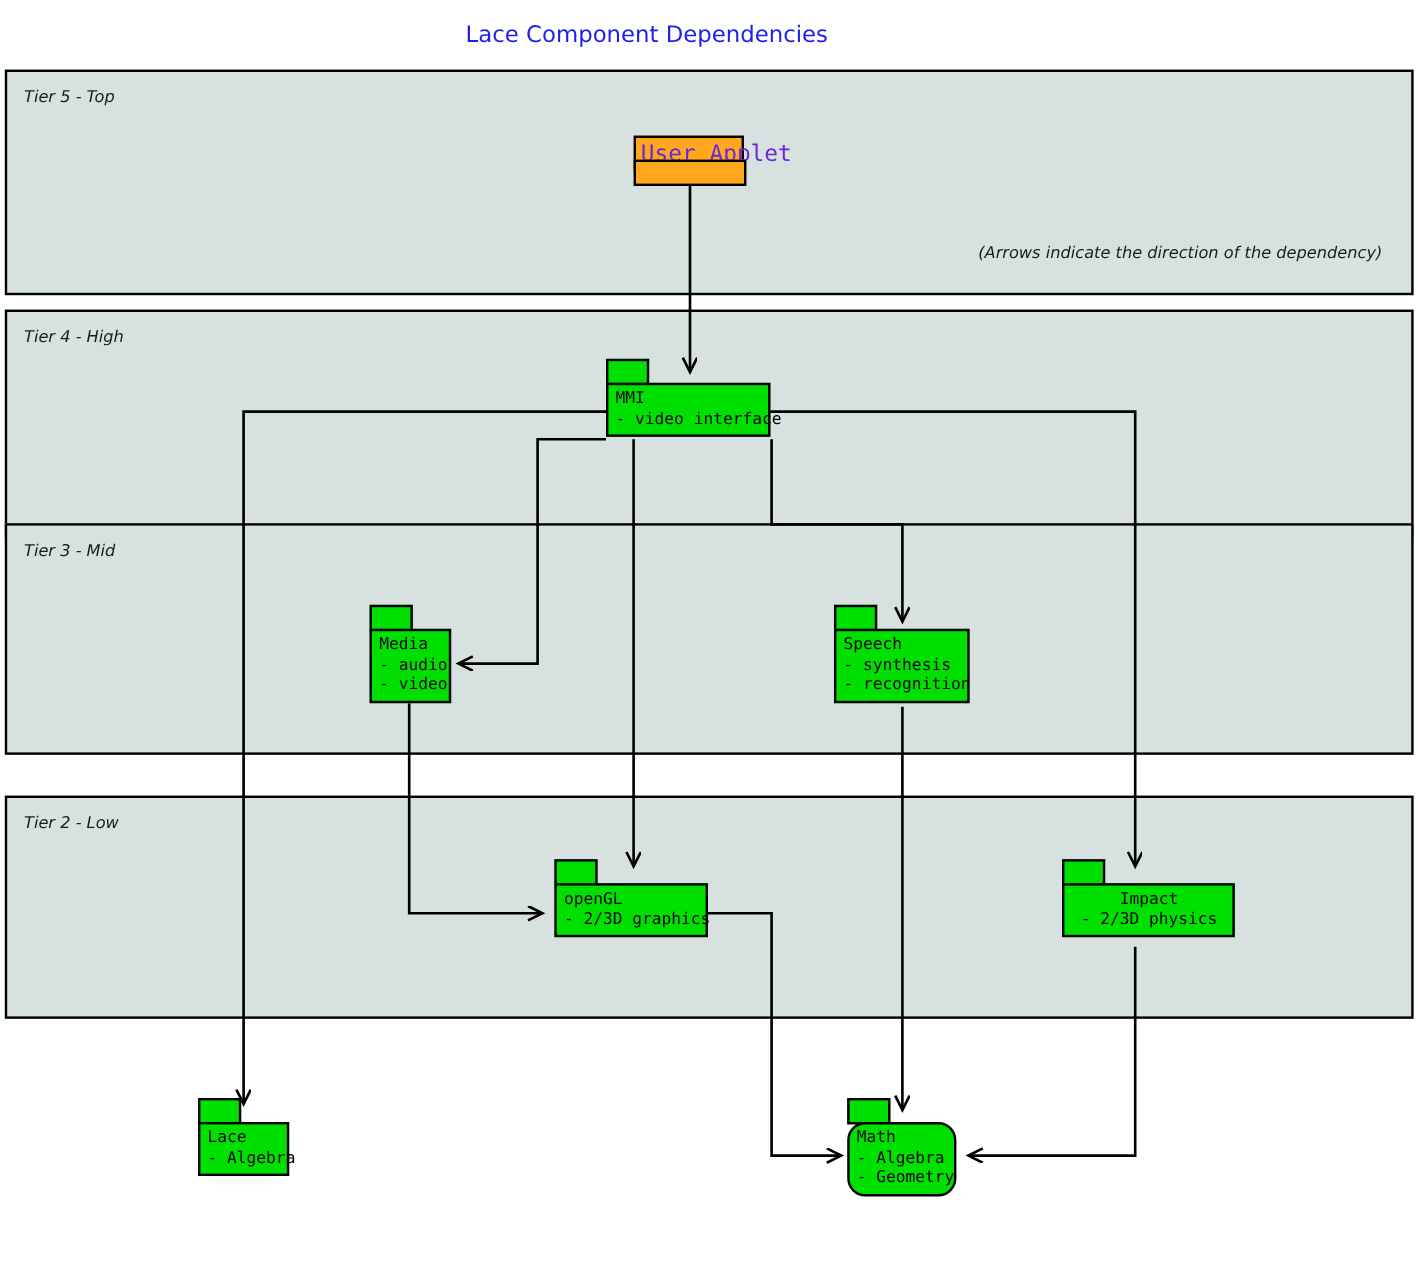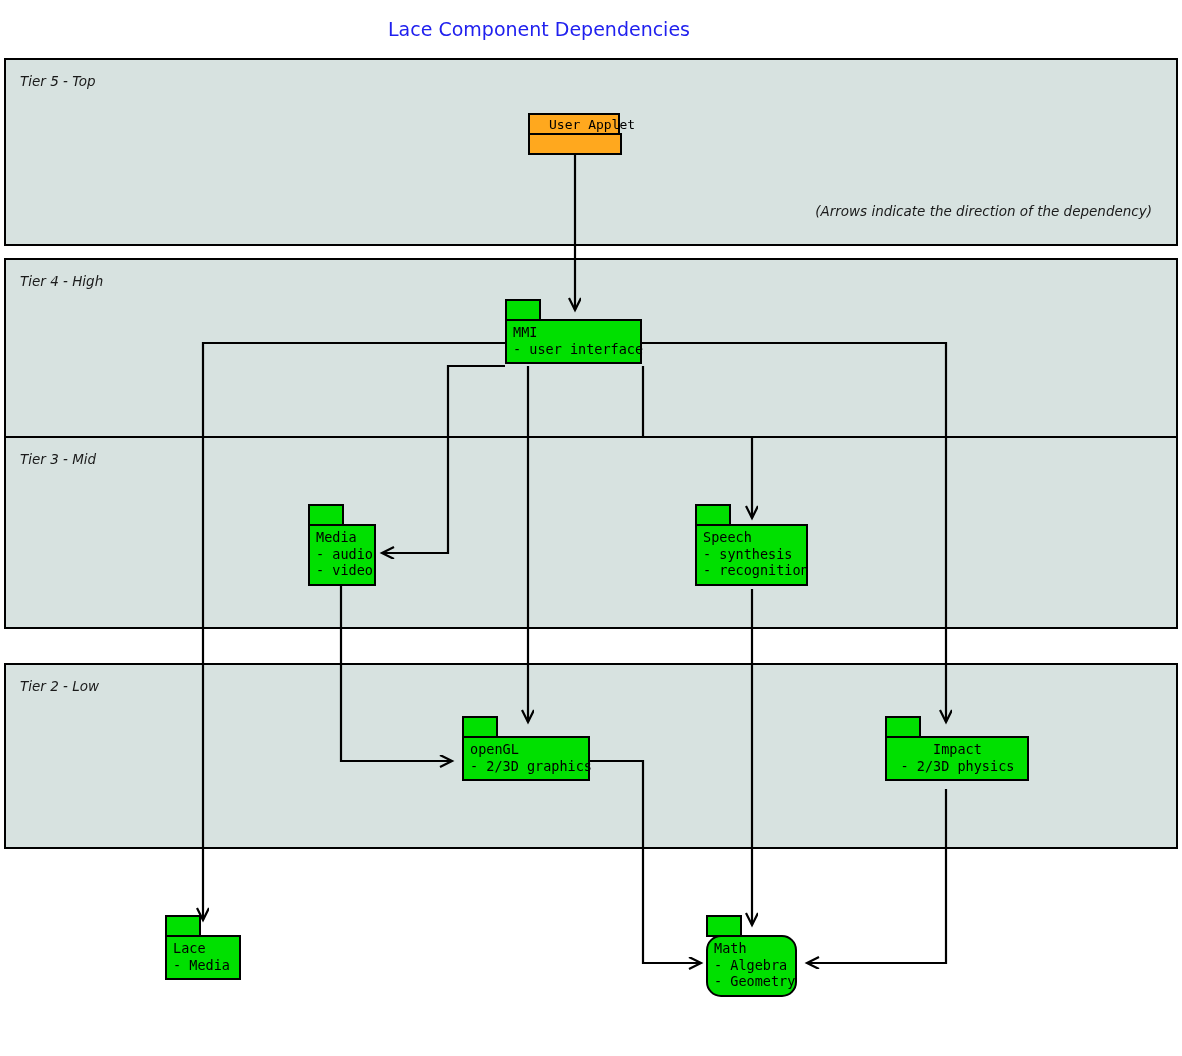--- a/index.html
+++ b/index.html
@@ -15,21 +15,21 @@
 
   svg.wires{position:absolute;left:0;top:0;width:1182px;height:1056px;pointer-events:none;}
 
   .pkg{position:absolute;}
   .pkg .tab{position:absolute;left:0;top:0;height:22px;border:2px solid #000;box-sizing:border-box;}
   .pkg .body{position:absolute;left:0;border:2px solid #000;box-sizing:border-box;
              font-family:"DejaVu Sans Mono","Liberation Mono",monospace;font-size:13.5px;color:#000;
              padding:3px 5px 4px 6px;line-height:16.5px;white-space:pre;}
   .green .tab,.green .body{background:#00e000;}
   .orange .tab,.orange .body{background:#ffa81e;}
-  .orange .tab{font-family:"DejaVu Sans Mono","Liberation Mono",monospace;font-size:13px;color:#000000;padding:2px 19px;height:auto;white-space:pre;}
+  .orange .tab{font-family:"DejaVu Sans Mono","Liberation Mono",monospace;font-size:19px;color:#6d28d9;padding:2px 4px;height:auto;white-space:pre;}
 </style>
 </head>
 <body>
 
 <div id="root">
 
   <div class="title">Lace Component Dependencies</div>
 
   <div class="tier" style="left:4px;top:58px;width:1174px;height:188px;">
     <div class="tier-label">Tier 5 - Top</div>
@@ -80,21 +80,21 @@
   </svg>
 
   <div class="pkg orange" style="left:528px;top:113px;">
     <div class="tab" style="width:92px;">User Applet</div>
     <div class="body" style="top:20px;width:94px;height:22px;"></div>
   </div>
 
   <div class="pkg green" style="left:505px;top:299px;">
     <div class="tab" style="width:36px;"></div>
     <div class="body" style="top:20px;width:137px;height:45px;"><span>MMI</span>
-<span>- user interface</span></div>
+<span>- video interface</span></div>
   </div>
 
   <div class="pkg green" style="left:308px;top:504px;">
     <div class="tab" style="width:36px;"></div>
     <div class="body" style="top:20px;width:68px;height:62px;"><span>Media</span>
 <span>- audio
 - video</span></div>
   </div>
 
   <div class="pkg green" style="left:695px;top:504px;">
@@ -112,21 +112,21 @@
 
   <div class="pkg green" style="left:885px;top:716px;">
     <div class="tab" style="width:36px;"></div>
     <div class="body" style="top:20px;width:144px;height:45px;text-align:center;"><span>Impact</span>
 <span>- 2/3D physics</span></div>
   </div>
 
   <div class="pkg green" style="left:165px;top:915px;">
     <div class="tab" style="width:36px;"></div>
     <div class="body" style="top:20px;width:76px;height:45px;"><span>Lace</span>
-<span>- Media</span></div>
+<span>- Algebra</span></div>
   </div>
 
   <div class="pkg green" style="left:706px;top:915px;">
     <div class="tab" style="width:36px;"></div>
     <div class="body" style="top:20px;width:91px;height:62px;border-radius:15px;"><span>Math</span>
 <span>- Algebra
 - Geometry</span></div>
   </div>
 
 </div>

